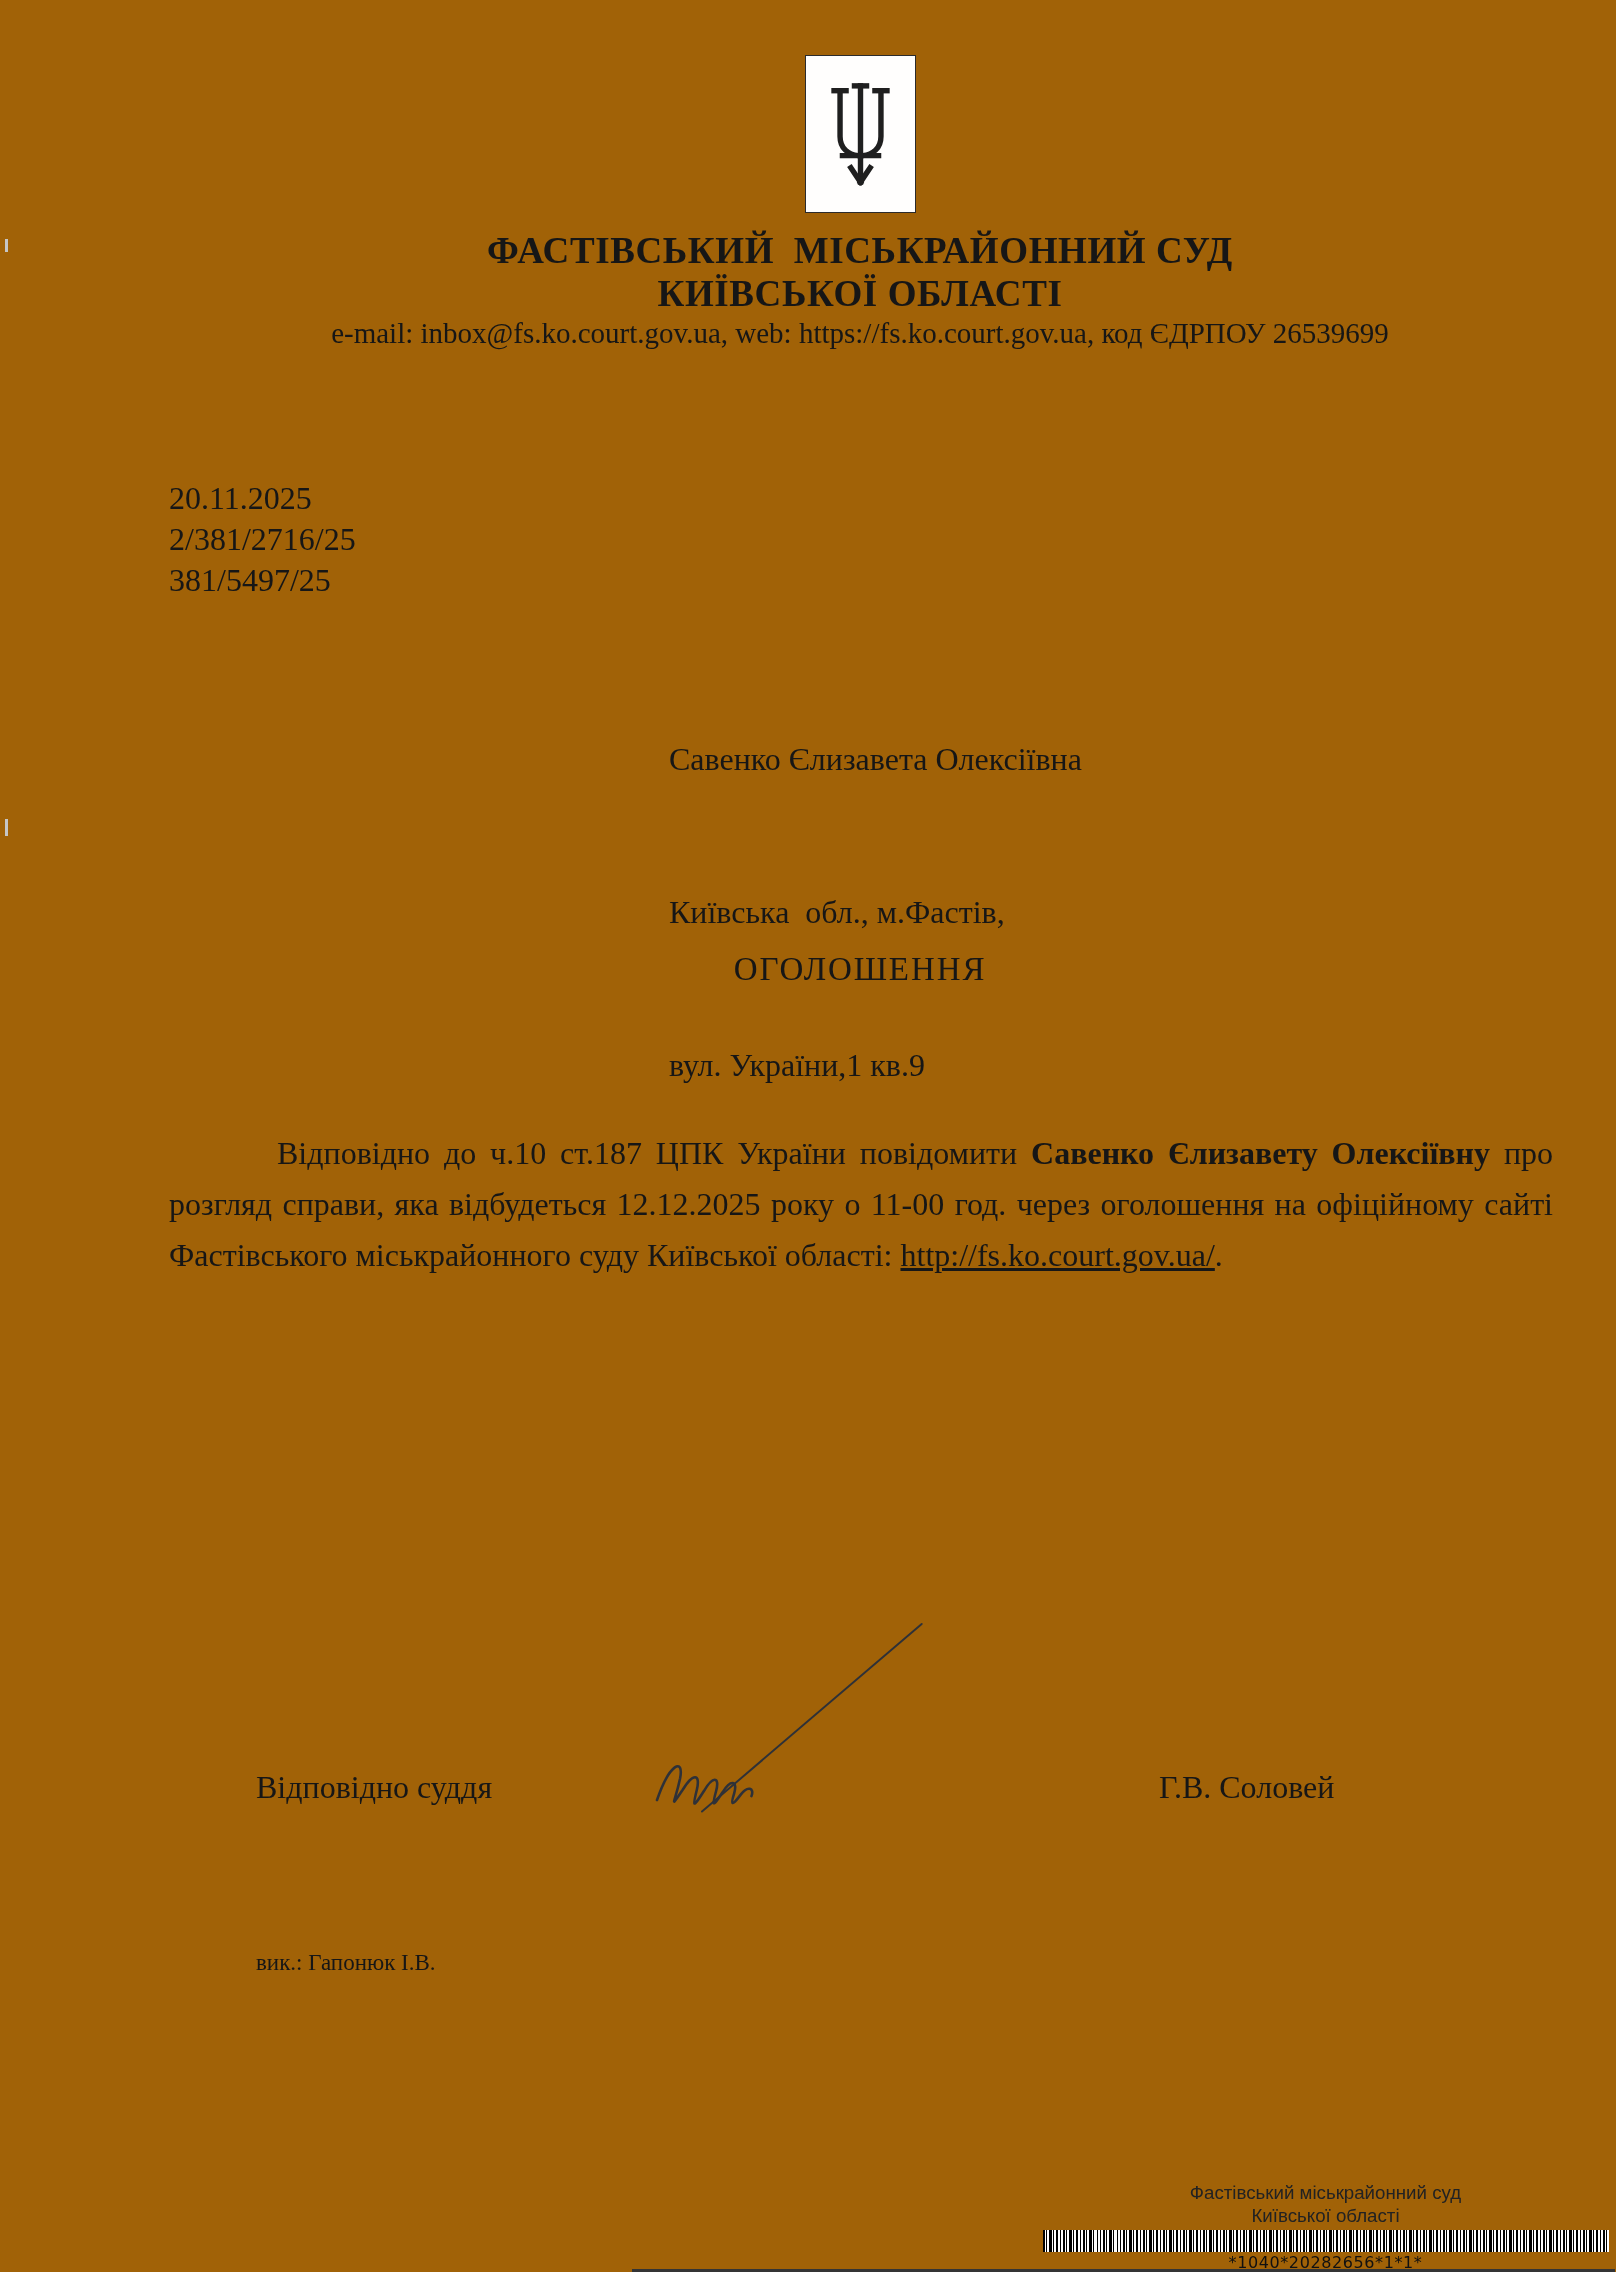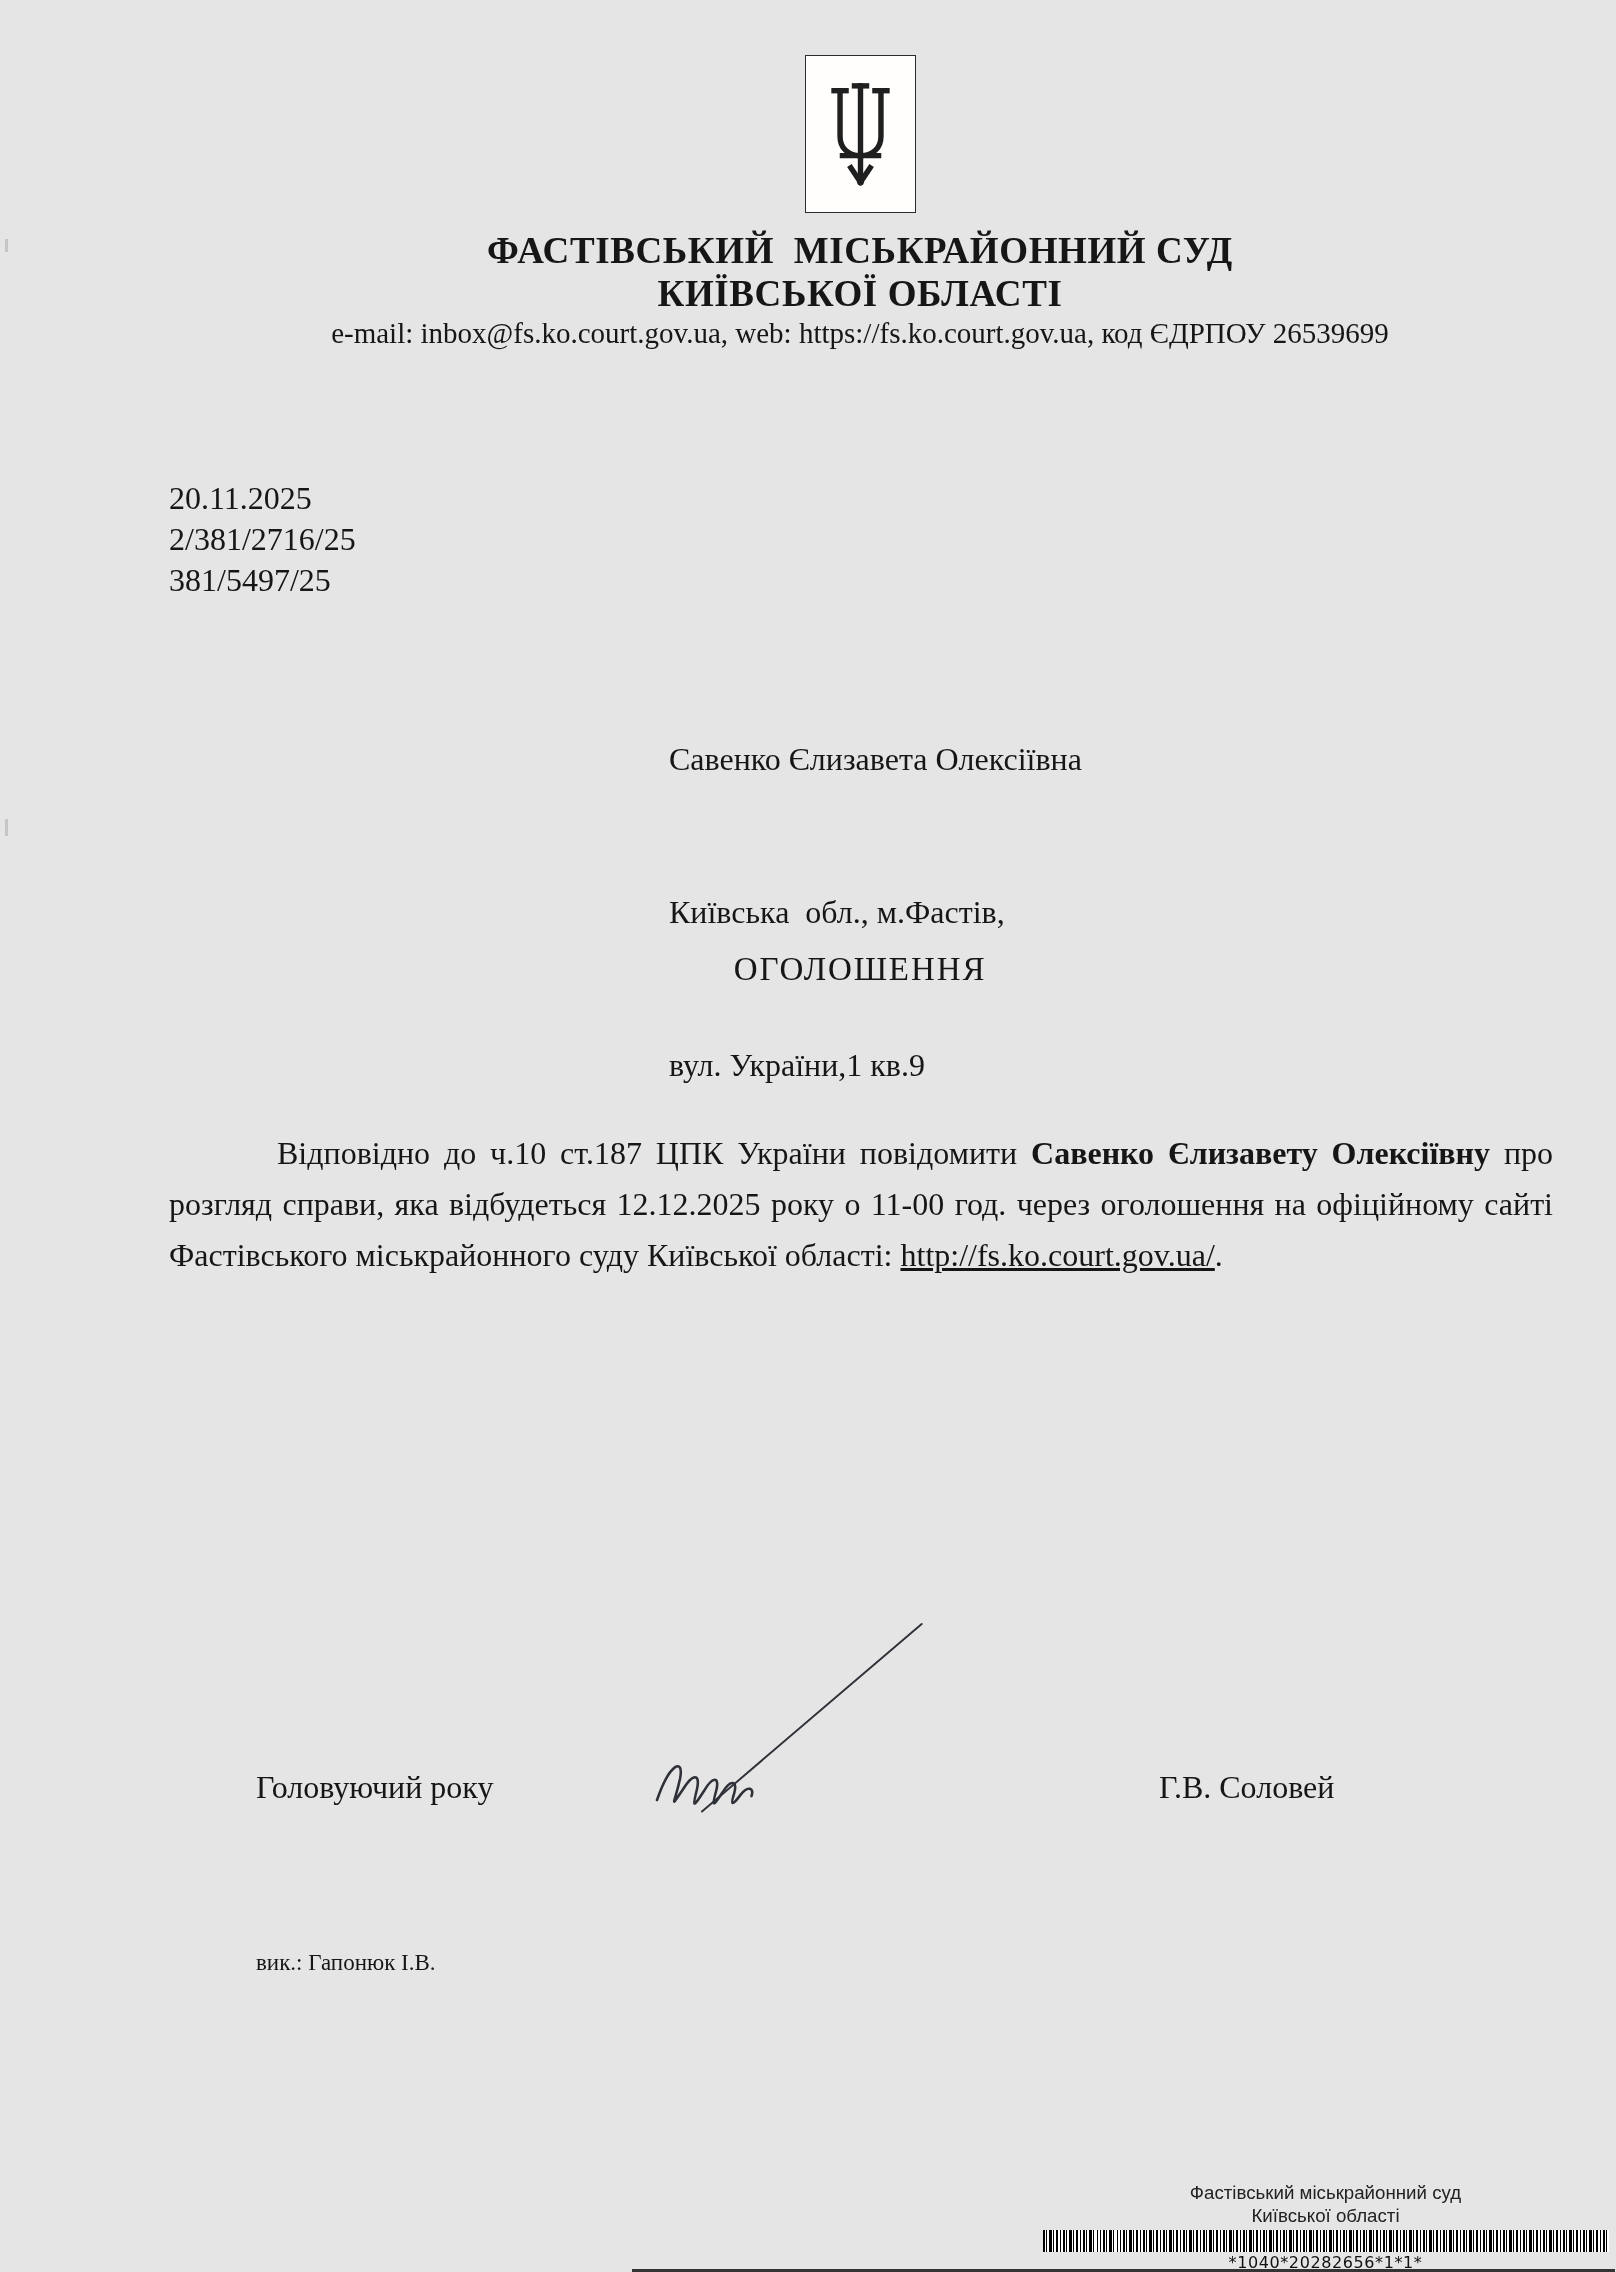--- a/index.html
+++ b/index.html
@@ -4,21 +4,21 @@
 <style>
   * { margin:0; padding:0; box-sizing:border-box; }
   html,body { background:#ffffff; }
   body {
     width:1617px; height:2273px;
     position:relative;
     font-family:"Liberation Serif", serif;
     color:#161616;
     overflow:hidden;
   }
-  .page { position:absolute; inset:0; background:#e5e5e5;text-decoration:underline; }
+  .page { position:absolute; inset:0; background:#a16207;text-decoration:underline; }
 
   
   .header { position:absolute; top:55px; left:167px; right:64px; text-align:center; }
   .emblem-frame {
     width:111px; height:158px; margin:0 auto 16.7px;
     border:1.9px solid #2b2b2b;
     display:flex; align-items:center; justify-content:center;
     background:#fffefd;
   }
   .emblem-frame svg { width:77px; height:126px; }
@@ -107,21 +107,21 @@
     <div>Київська  обл., м.Фастів,</div>
     <div>вул. України,1 кв.9</div>
   </div>
 
   <div class="doc-title">ОГОЛОШЕННЯ</div>
 
   <div class="doc-body">
     <p><span>Відповідно до ч.10 ст.187 ЦПК України повідомити </span><b>Савенко Єлизавету Олексіївну</b><span> про розгляд справи, яка відбудеться 12.12.2025 року о 11-00 год. через оголошення на офіційному сайті Фастівського міськрайонного суду Київської області: </span><span class="link">http://fs.ko.court.gov.ua/</span><span>.</span></p>
   </div>
 
-  <div class="judge-role">Головуючий року</div>
+  <div class="judge-role">Відповідно суддя</div>
   <svg class="signature" viewBox="0 0 480 330" fill="none" stroke="#2e3138" stroke-linecap="round">
     <path d="M452 14 L110 306" stroke-width="3"></path>
     <path d="M40 288 C60 230 82 222 76 254 C68 292 58 304 80 272 C96 246 108 246 102 272 C96 296 94 304 113 274 C127 250 138 251 132 274 C126 296 125 302 142 276 C155 255 166 258 160 278 C155 294 155 300 170 280 C181 265 192 269 187 282" stroke-width="4"></path>
   </svg>
   <div class="judge-name">Г.В. Соловей</div>
 
   <div class="executor">вик.: Гапонюк І.В.</div>
 
   <div class="footer">
     <div class="footer-line">Фастівський міськрайонний суд</div>

